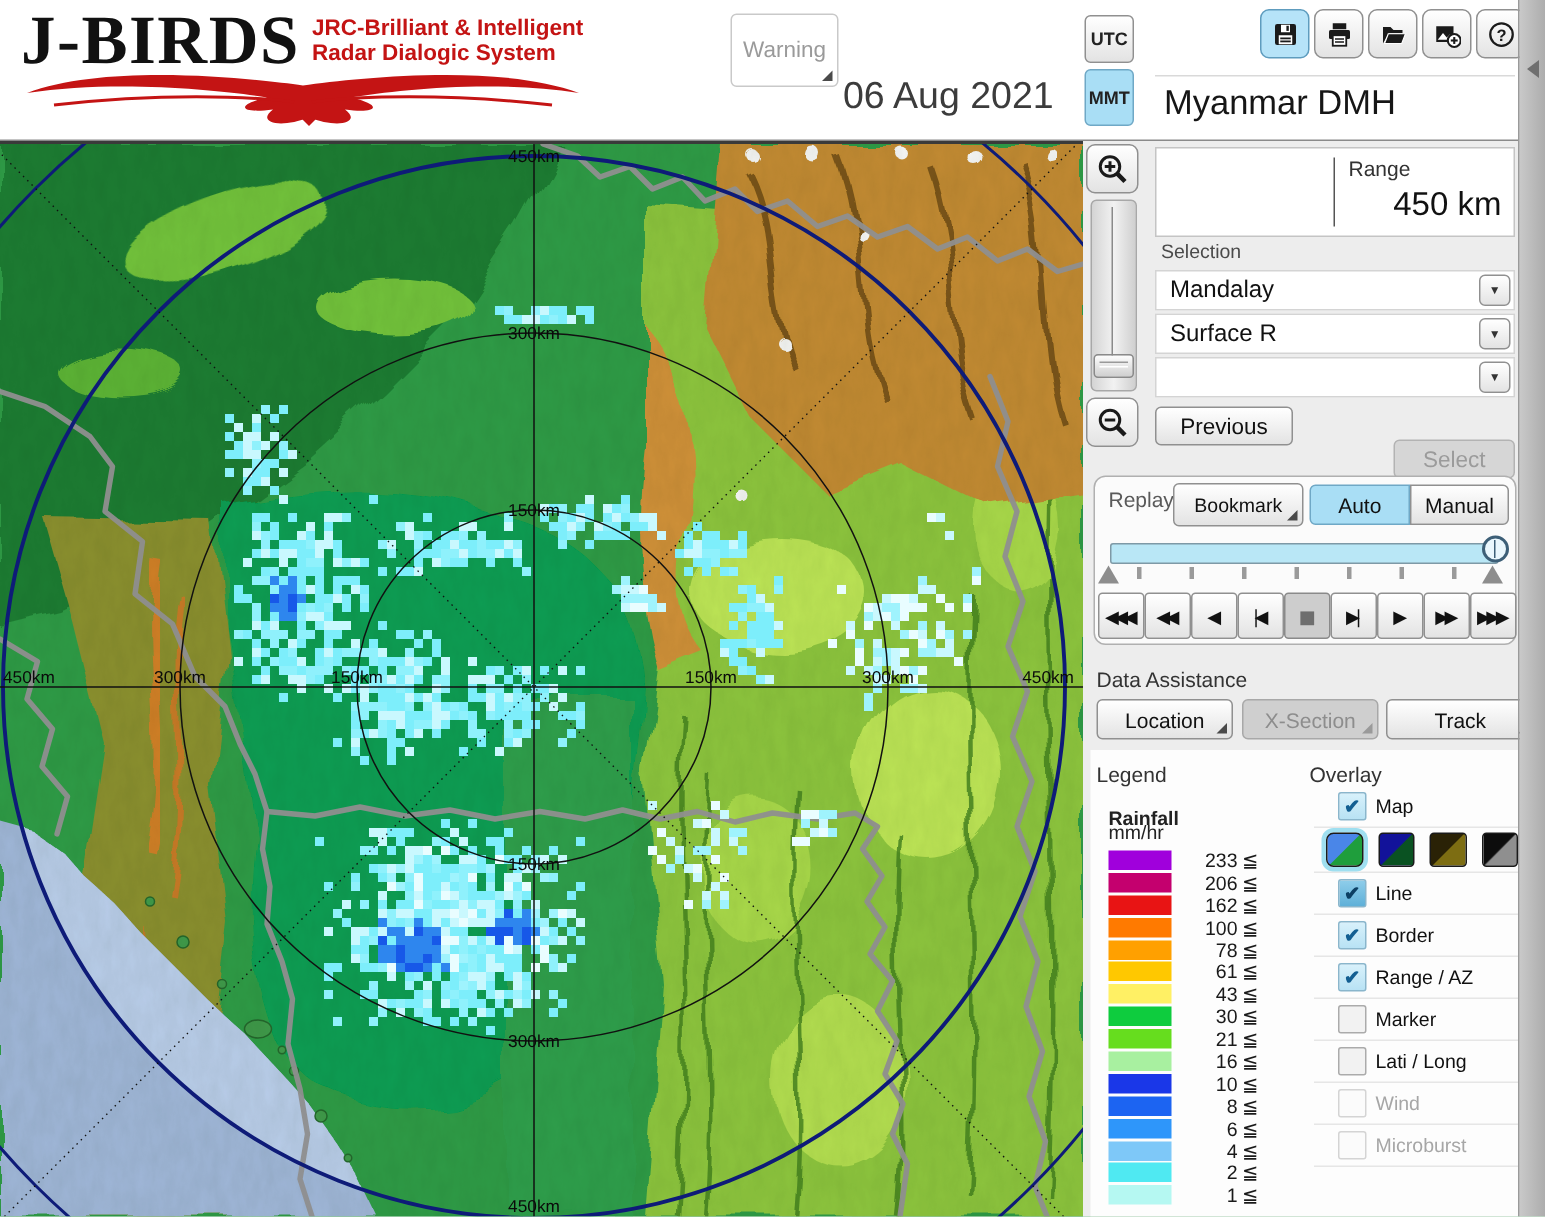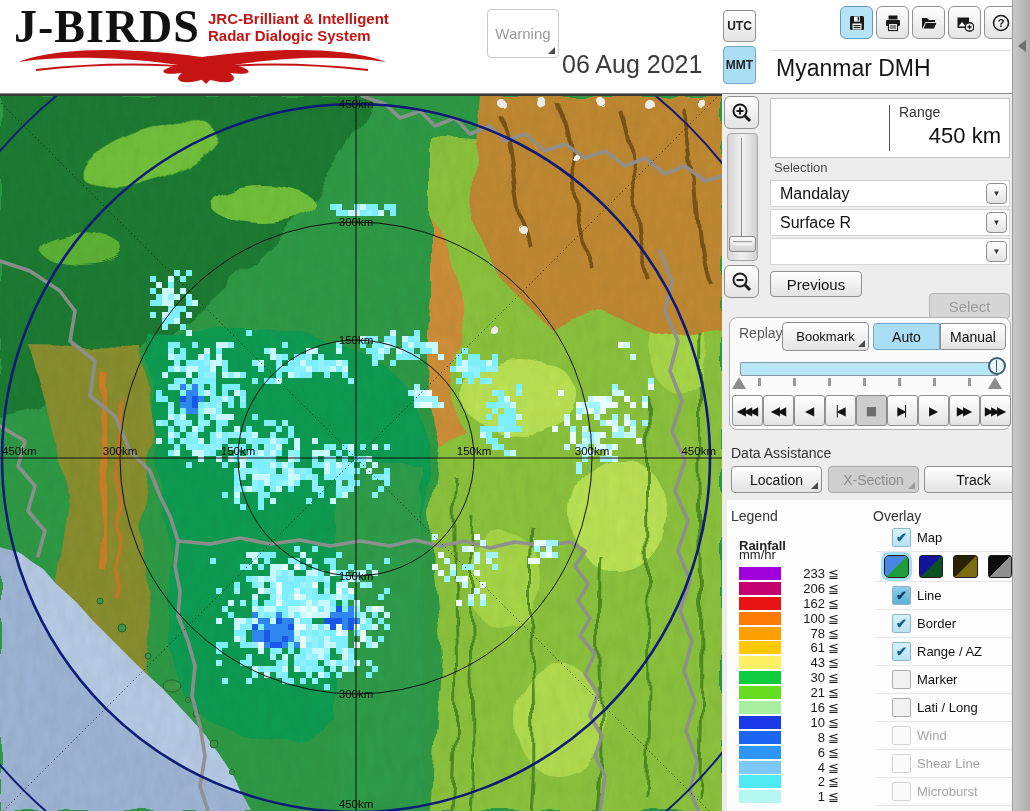--- a/index.html
+++ b/index.html
@@ -2372,23 +2372,19 @@
     <div class="ov-row">
       <div class="ov-check un"></div>
       <div class="ov-label">Lati / Long</div>
     </div>
     <div class="ov-row">
       <div class="ov-check dis"></div>
       <div class="ov-label dis">Wind</div>
     </div>
     <div class="ov-row">
       <div class="ov-check dis"></div>
-      <div class="ov-label dis">Shear Line</div>
-    </div>
-    <div class="ov-row">
-      <div class="ov-check dis"></div>
       <div class="ov-label dis">Microburst</div>
     </div>
   </div>
 
 <div id="edge-strip" class="abs">
   <div id="edge-arrow"></div>
 </div>
 
 </body></html>

